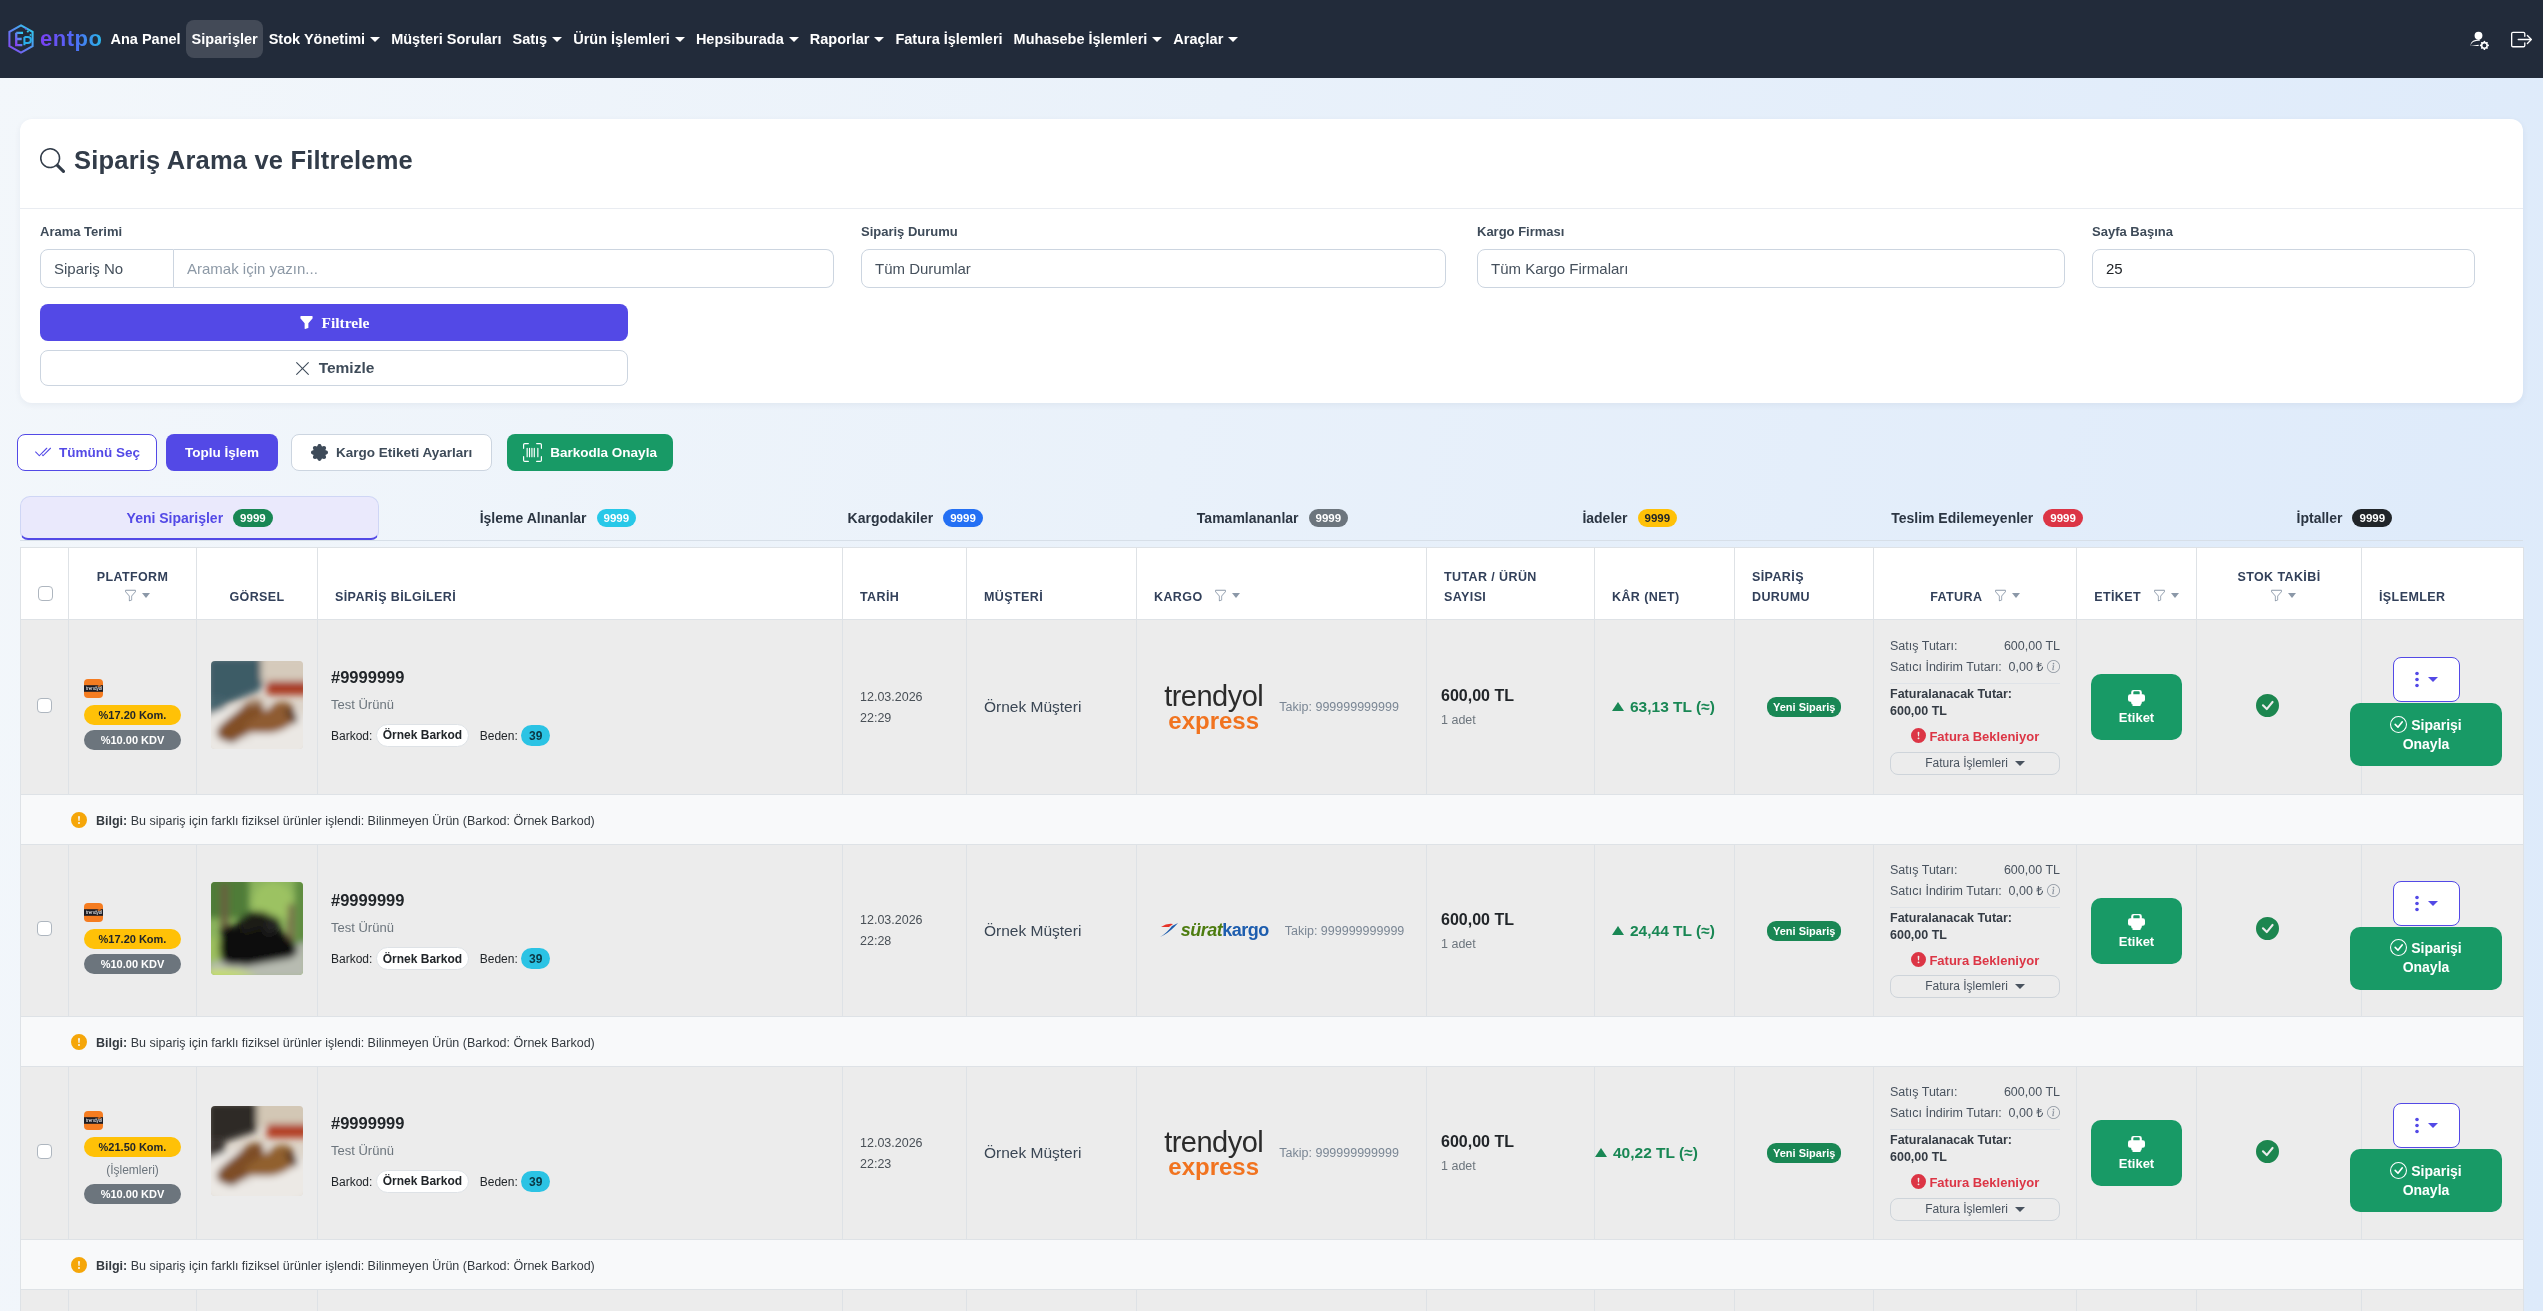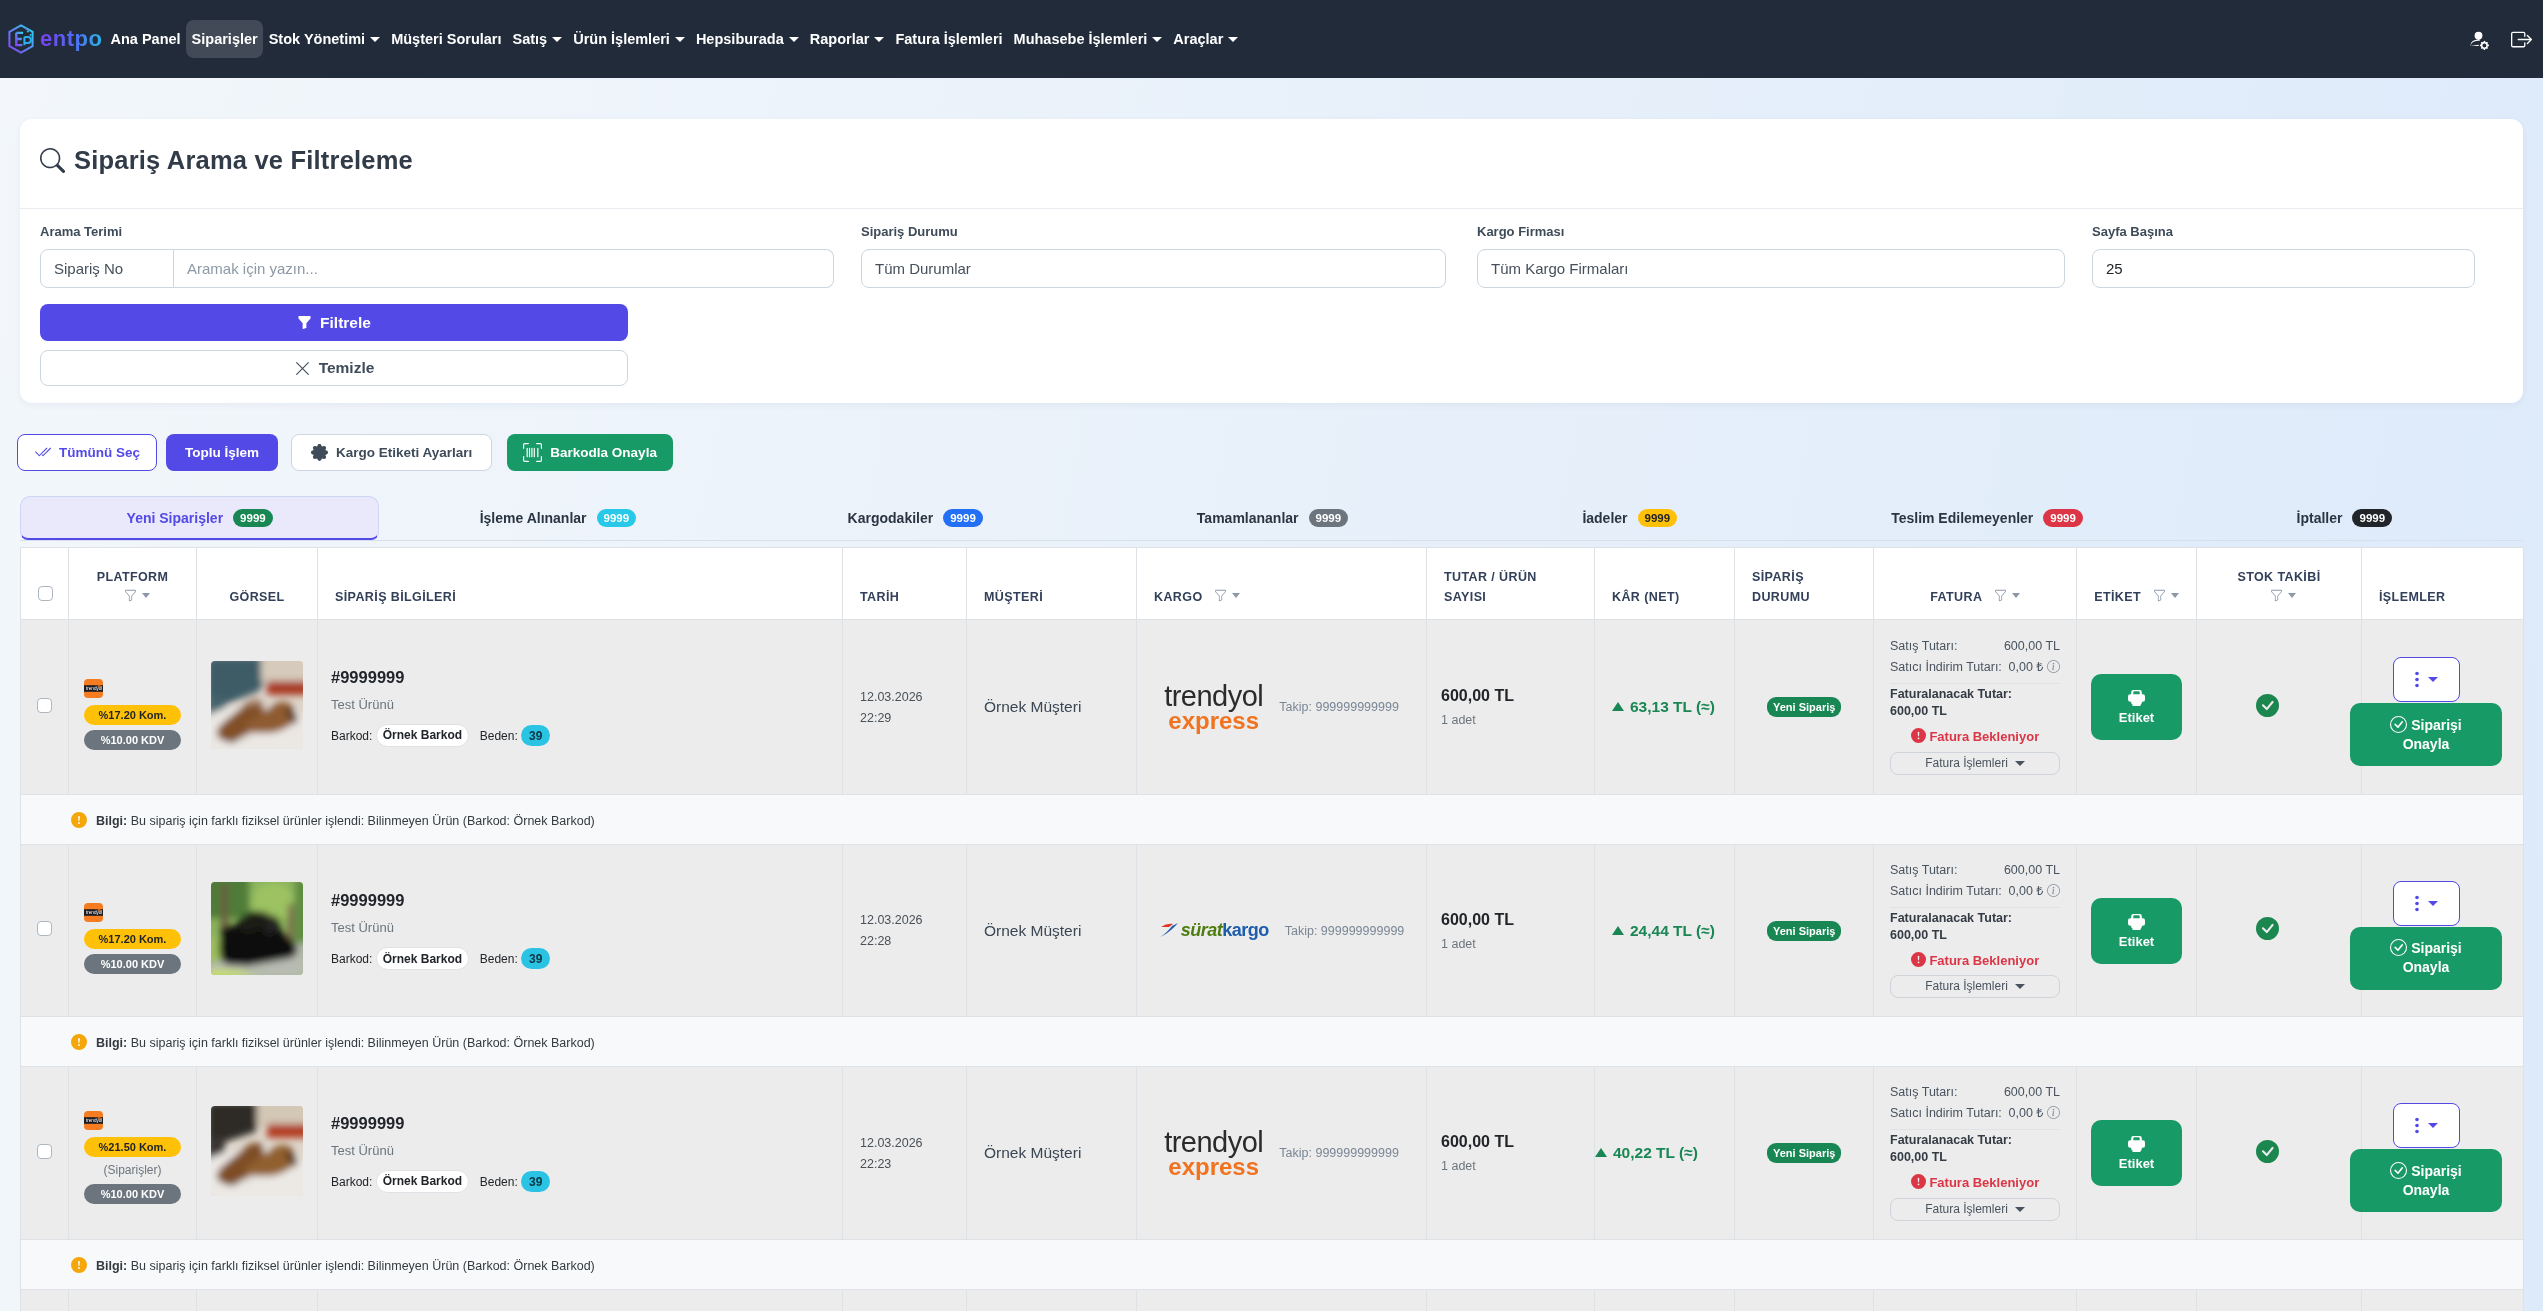--- a/index.html
+++ b/index.html
@@ -45,21 +45,21 @@
 .igroup { display:flex; }
 .ctl {
   height:39px; border:1px solid #ccd5e0; border-radius:8px; background:#fff;
   font-size:15px; color:#45505c; display:flex; align-items:center; padding:0 13px;
 }
 .igroup .sel { width:134px; border-radius:8px 0 0 8px; }
 .igroup .inp { width:660px; border-radius:0 8px 8px 0; border-left:none; color:#8d99a6; }
 .btn-filtrele {
   margin-top:16px; width:588px; height:37px; background:#5349e6; color:#fff; border:none;
   border-radius:8px; font-size:15.5px; font-weight:bold; display:flex; align-items:center; justify-content:center; gap:8px;
-  font-family:Liberation Sans, sans-serif;
+  font-family:Liberation Serif, serif;
 }
 .btn-temizle {
   margin-top:9px; width:588px; height:36px; background:#fff; color:#3e4b59; border:1px solid #ccd5e0;
   border-radius:8px; font-size:15.5px; font-weight:bold; display:flex; align-items:center; justify-content:center; gap:8px;
   font-family:inherit;
 }
 
 .actions { margin:31px 20px 0 17px; display:flex; align-items:center; }
 .abtn { height:37px; border-radius:8px; font-size:13.5px; font-weight:bold; display:flex; align-items:center; gap:8px; padding:0 15px; font-family:inherit; }
 .a1 { color:#5349e6; background:#fff; border:1px solid #5349e6; margin-right:9px; padding:16px 16px; }
@@ -518,21 +518,21 @@
   <td class="tc"><span class="checkbox"></span></td>
   <td class="tc">
     <div style="display:inline-block; text-align:center; padding-top:8px;">
       <svg width="19" height="19" viewBox="0 0 19 19" style="display:block; margin:0 0 7px 0;">
               <rect width="19" height="19" rx="4" fill="#f57c20"></rect>
               <rect x="0" y="6.2" width="19" height="6.6" fill="#1c1c24"></rect>
               <text x="2" y="11.3" font-size="4.6" fill="#fff" font-family="Liberation Sans">trendyol</text>
               <path d="M13.7 7.4c1-.9 2.6-.7 3 .2" stroke="#f57c20" stroke-width="1.3" fill="none"></path>
             </svg>
       <span class="pill pill-kom">%21.50 Kom.</span><br>
-      <span class="muted" style="font-size:12px; display:inline-block; margin-top:6px;">(Siparişler)</span><br>
+      <span class="muted" style="font-size:12px; display:inline-block; margin-top:6px;">(İşlemleri)</span><br>
       <span class="pill pill-kdv" style="margin-top:6px;">%10.00 KDV</span>
     </div>
   </td>
   <td class="tc">
     <svg width="92" height="90" class="prodimg">
       <defs>
               <filter id="b3" x="-30%" y="-30%" width="160%" height="160%">
                 <feGaussianBlur stdDeviation="3.5"></feGaussianBlur>
               </filter>
             </defs>

